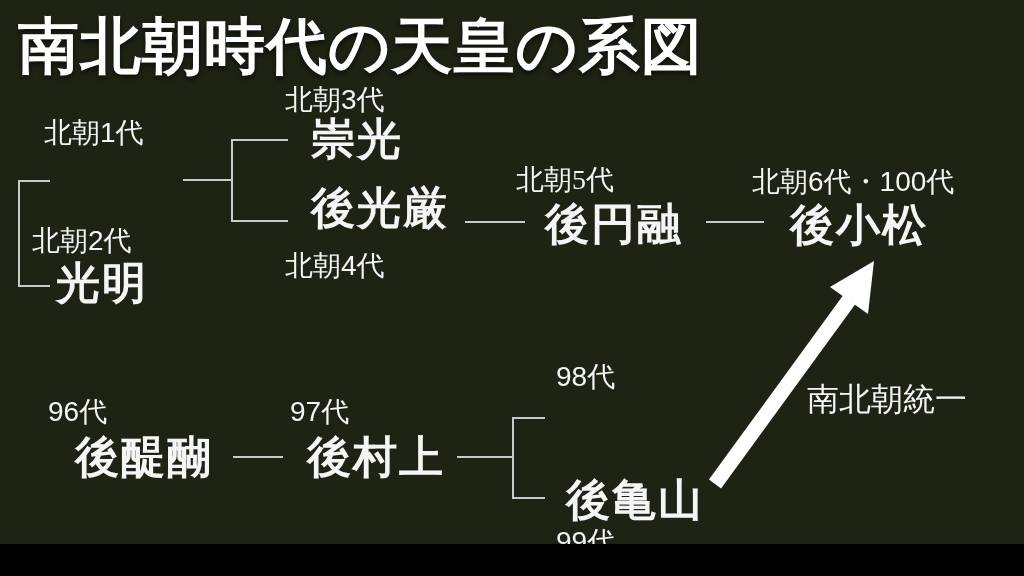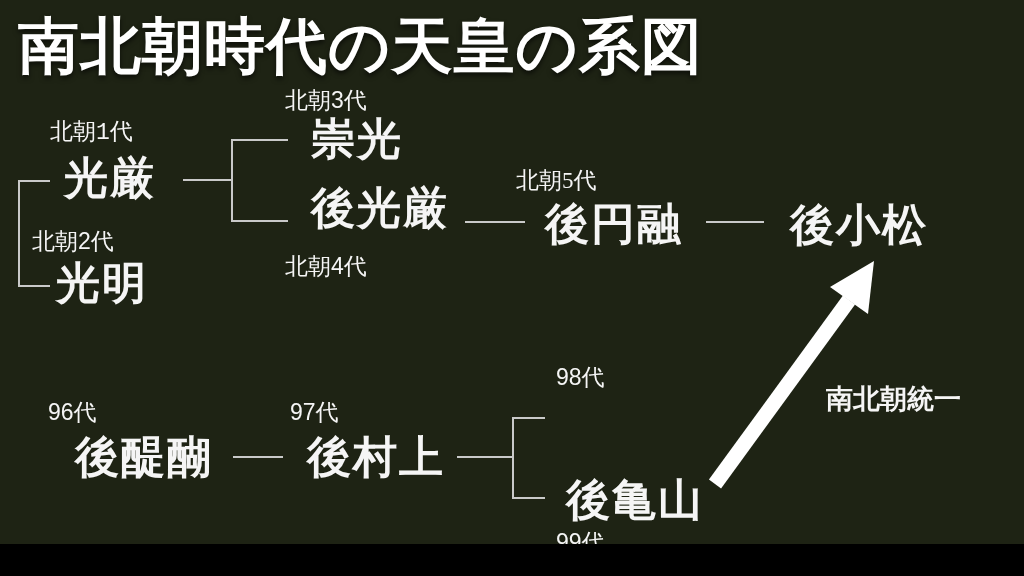--- a/index.html
+++ b/index.html
@@ -20,52 +20,51 @@
   .abs{position:absolute;white-space:nowrap;line-height:1;}
   .vcenter{transform:translateY(-50%);}
   .title{
     font-size:61px;
     font-weight:900;
     letter-spacing:1px;
     color:#ffffff;
     text-shadow:0 3px 5px rgba(0,0,0,0.6);
   }
   .gen{
-    font-size:23px;
+    font-size:28px;
     font-weight:500;
     letter-spacing:0px;
   }
   .name{
     font-size:44px;
     font-weight:800;
     letter-spacing:2px;
   }
   .annot{
-    font-size:27px;
-    font-weight:700;
-    margin-left:19px;
+    font-size:32px;
+    font-weight:400;
   }
   .hline{position:absolute;height:2px;background:var(--line);}
   .vline{position:absolute;width:2px;background:var(--line);}
   .arrow-layer{position:absolute;left:0;top:0;pointer-events:none;}
 </style>
 </head>
 <body>
 
 <div class="stage">
 
   <div class="abs title" style="left:18px;top:16px;">南北朝時代の天皇の系図</div>
 
-  <div class="abs gen vcenter" style="left:50px;top:133px;font-family:Liberation Mono, monospace;">北朝1代</div>
+  <div class="abs gen vcenter" style="left:44px;top:133px;">北朝1代</div>
   <div class="abs gen vcenter" style="left:32px;top:241px;">北朝2代</div>
   <div class="abs gen vcenter" style="left:285px;top:100px;">北朝3代</div>
   <div class="abs gen vcenter" style="left:285px;top:266px;">北朝4代</div>
   <div class="abs gen vcenter" style="left:516px;top:180px;font-family:Liberation Serif, serif;">北朝5代</div>
+  <div class="abs gen vcenter" style="left:752px;top:182px;">北朝6代・100代</div>
 
-  <div class="abs name vcenter" style="left:64px;top:178px;">光厳</div>
   <div class="abs name vcenter" style="left:56px;top:283px;">光明</div>
   <div class="abs name vcenter" style="left:311px;top:139px;">崇光</div>
   <div class="abs name vcenter" style="left:311px;top:208px;">後光厳</div>
   <div class="abs name vcenter" style="left:545px;top:224px;">後円融</div>
   <div class="abs name vcenter" style="left:790px;top:225px;">後小松</div>
 
   <div class="abs gen vcenter" style="left:48px;top:412px;">96代</div>
   <div class="abs gen vcenter" style="left:290px;top:412px;">97代</div>
   <div class="abs gen vcenter" style="left:556px;top:377px;">98代</div>
   <div class="abs gen vcenter" style="left:556px;top:542px;">99代</div>

